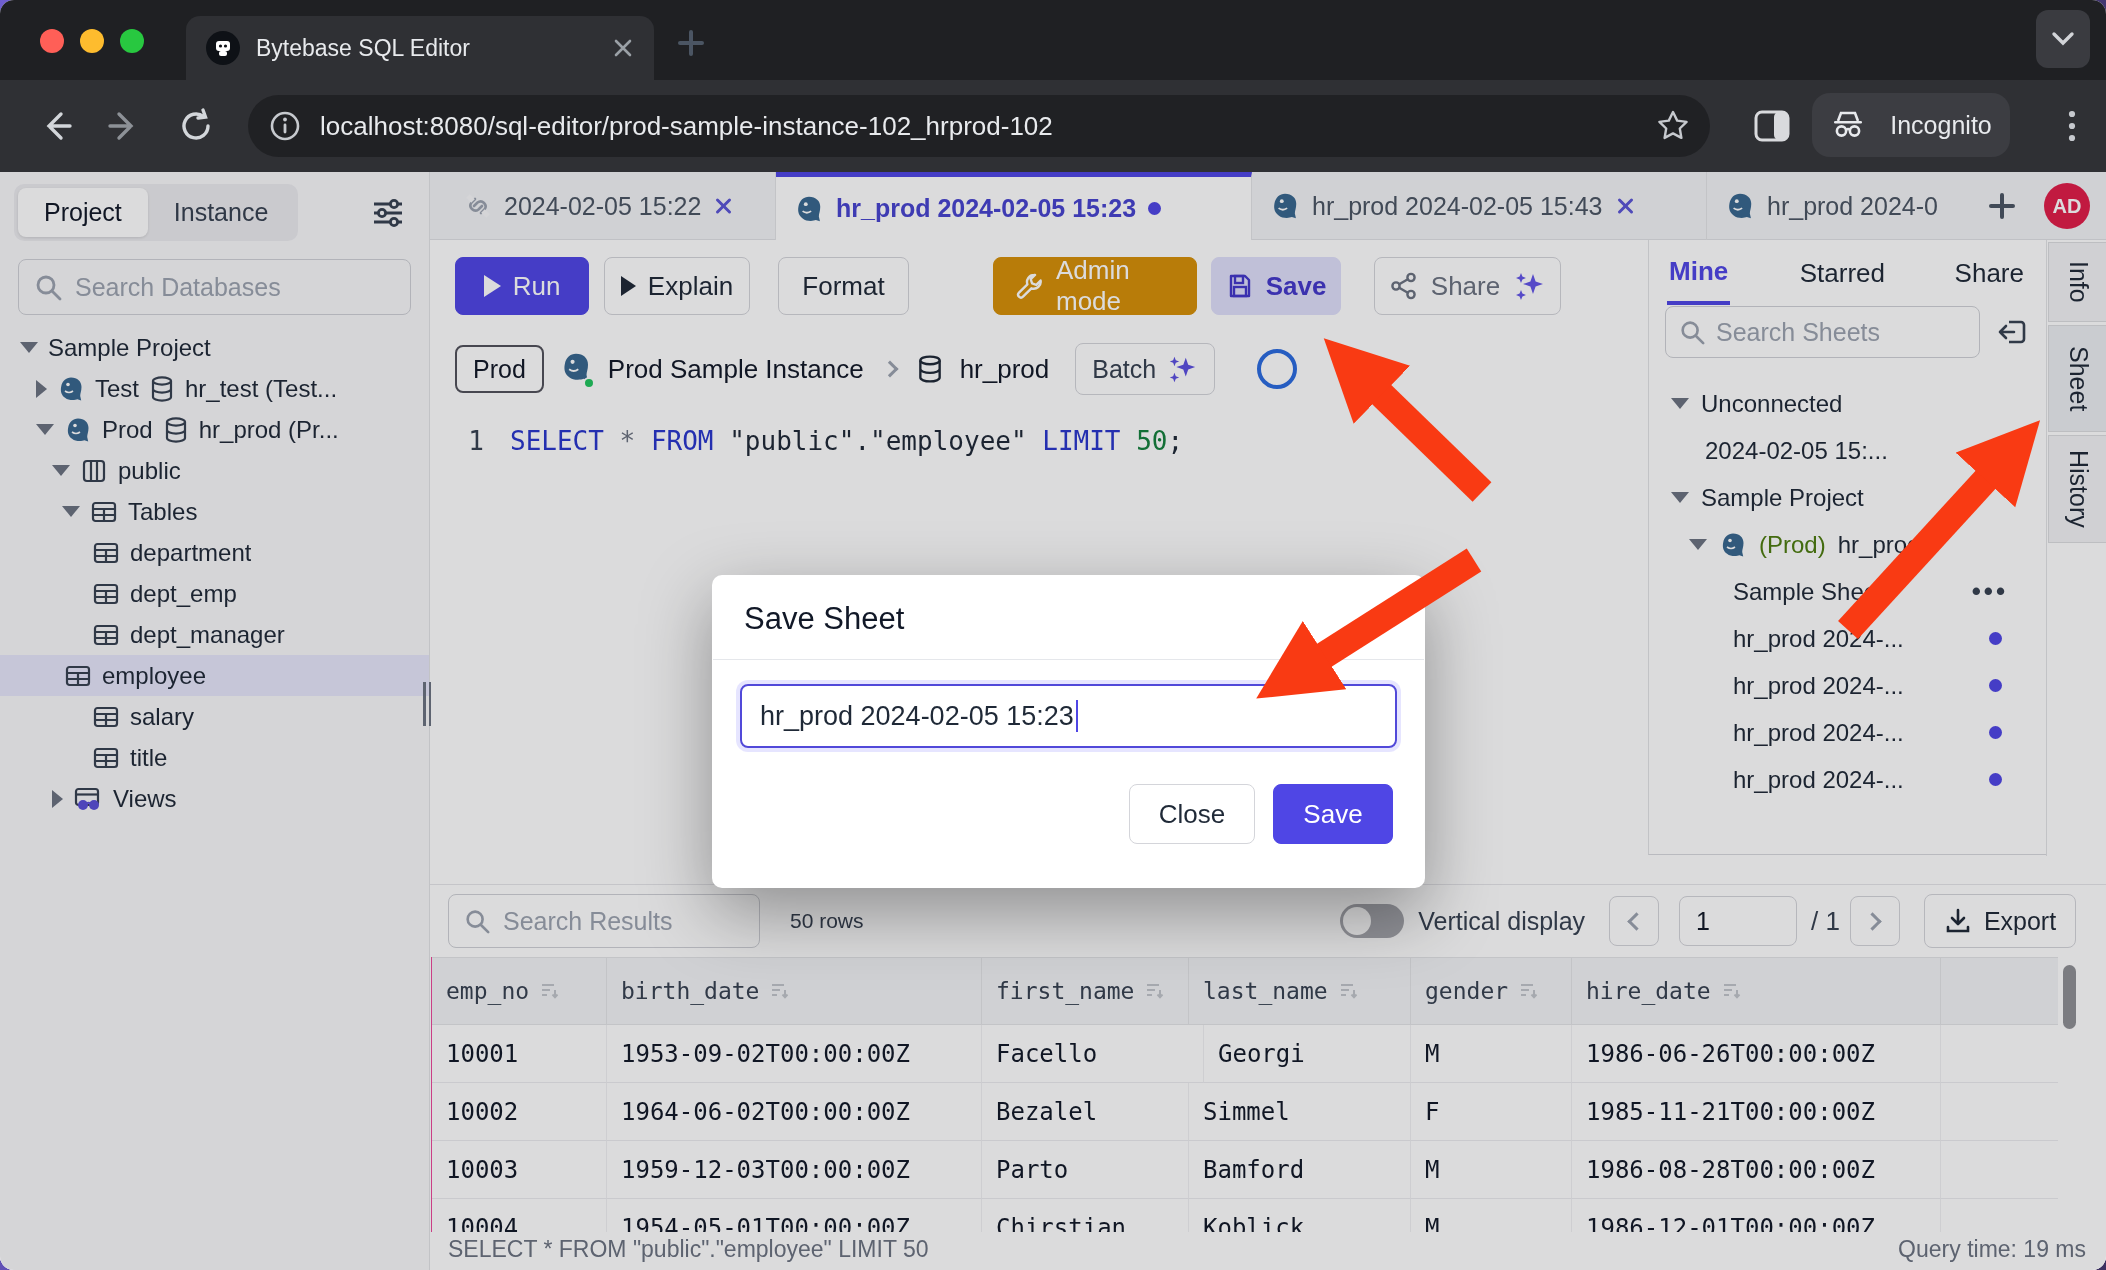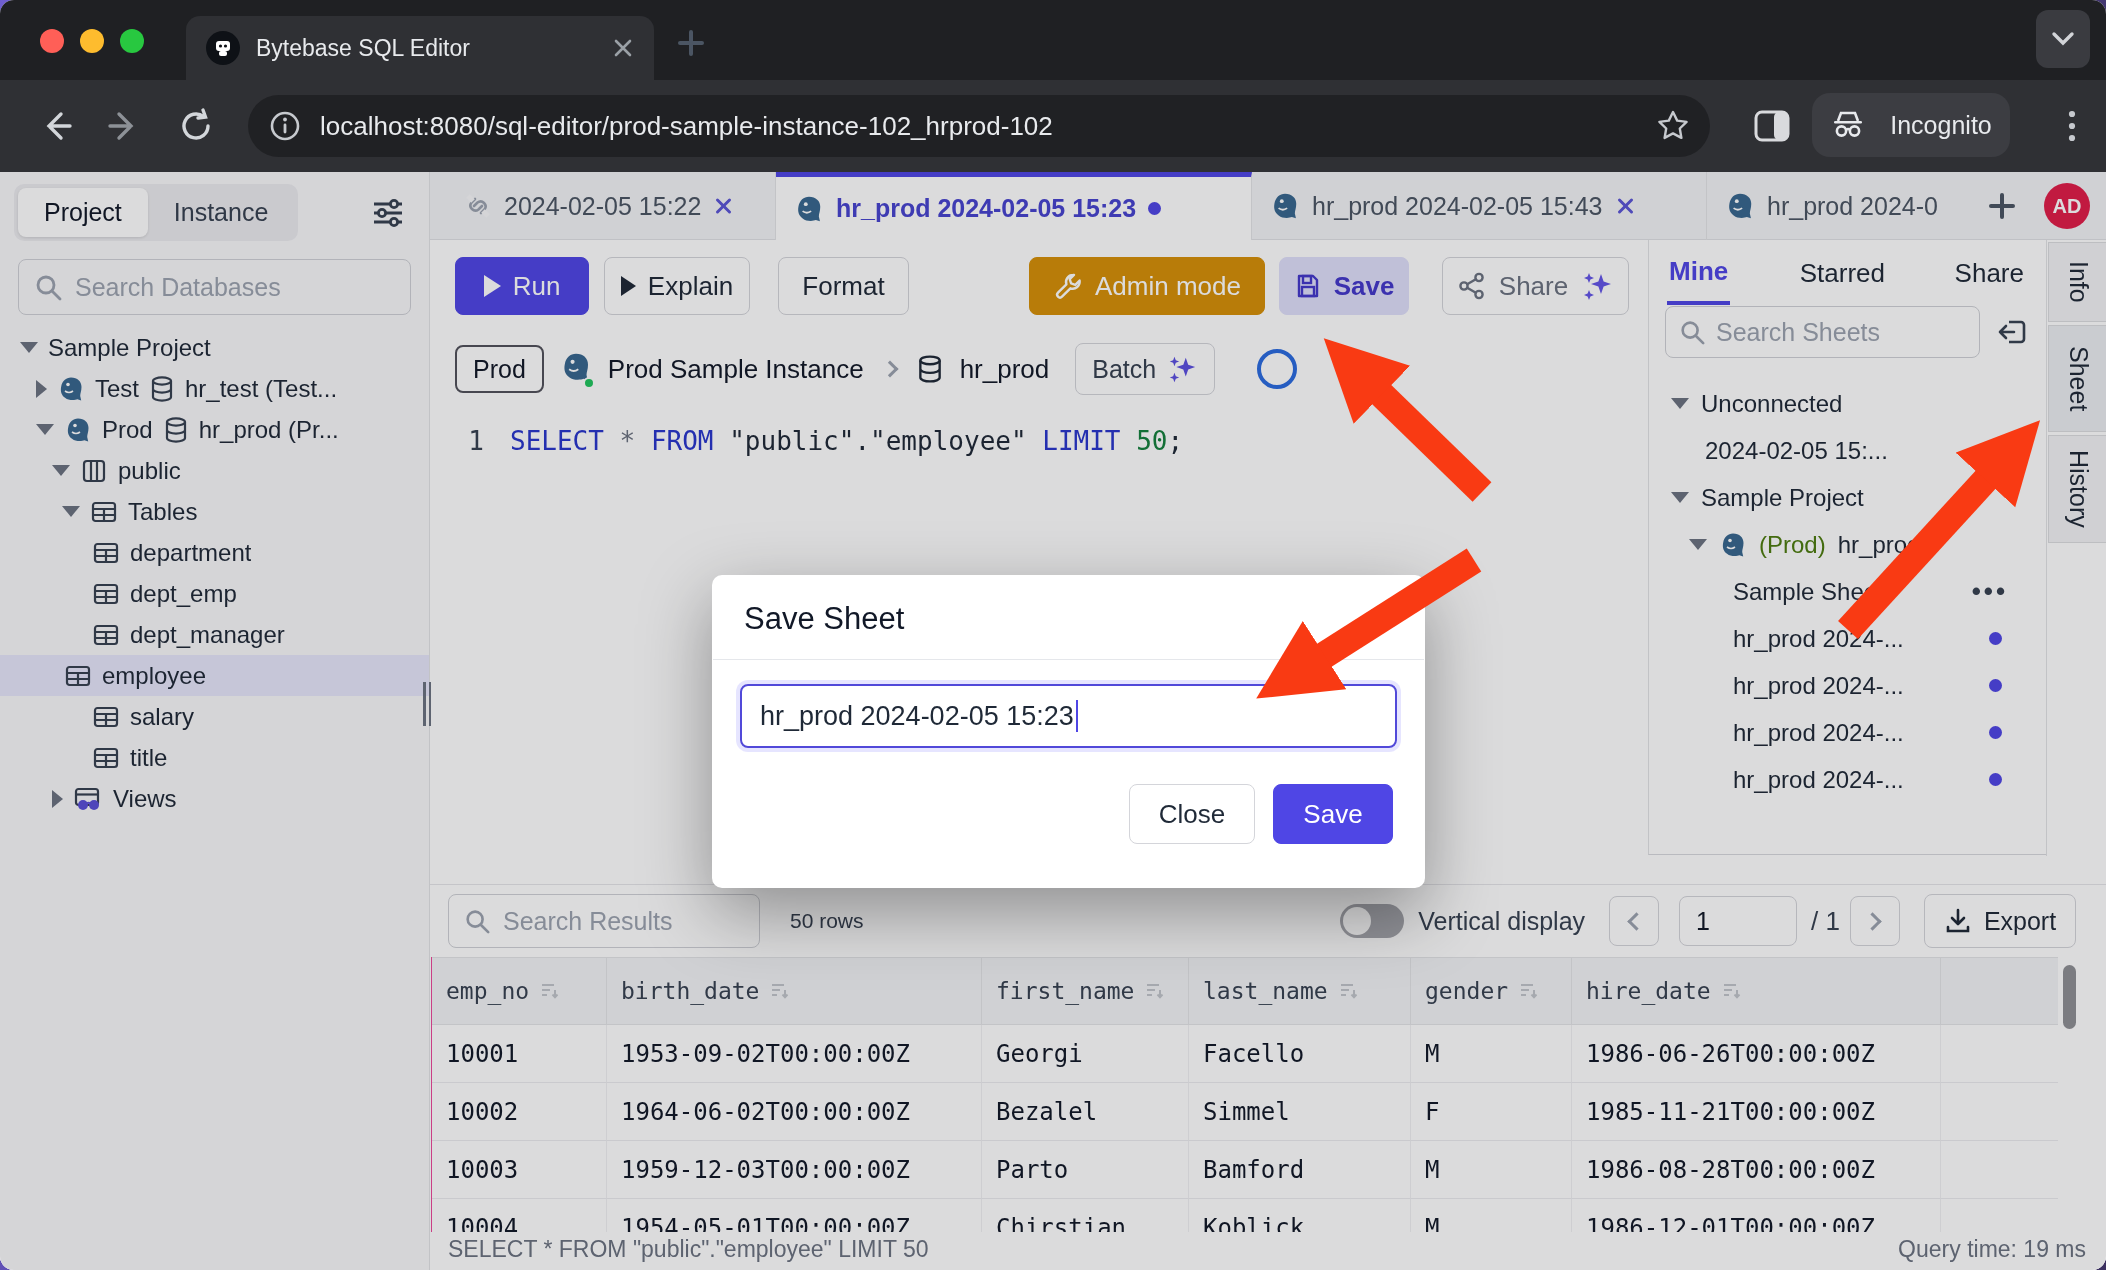--- a/index.html
+++ b/index.html
@@ -65,21 +65,21 @@
   .plus::before{ left:11px; top:0; width:4px; height:26px; } .plus::after{ top:11px; left:0; height:4px; width:26px; }
   .avatar { position:absolute; right:16px; top:11px; width:46px; height:46px; border-radius:50%; background:#e11d48;
             color:#fff; font-size:20px; font-weight:bold; display:flex; align-items:center; justify-content:center; }
 
   
   .toolbar { position:absolute; left:430px; width:1218px; top:68px; height:92px; background:#fff; display:flex; align-items:center; padding-left:25px; }
   .btn { height:58px; border-radius:8px; display:flex; align-items:center; justify-content:center; gap:12px; font-size:26px; border:1px solid #d4d5da; background:#fff; color:#1f2937; padding:0 20px; }
   .btn-run { background:#4f46e5; border-color:#4f46e5; color:#fff; width:134px; margin-right:15px; }
   .btn-explain { width:146px; margin-right:28px; }
   .btn-format { width:131px; }
-  .btn-admin { background:#d69008; border-color:#d69008; color:#fff; width:236px; margin-left:120px; margin-right:14px; }
+  .btn-admin { background:#d69008; border-color:#d69008; color:#fff; width:204px; margin-left:84px; margin-right:14px; }
   .btn-save { background:#e0e0fb; border-color:#e0e0fb; color:#4338ca; font-weight:bold; width:130px; margin-right:33px; }
   .btn-share { color:#6b7280; width:187px; }
   .playw { width:0; height:0; border-top:11px solid transparent; border-bottom:11px solid transparent; border-left:17px solid #fff; }
   .playd { width:0; height:0; border-top:10px solid transparent; border-bottom:10px solid transparent; border-left:15px solid #1f2937; }
 
   
   .breadcrumb { position:absolute; left:430px; width:1218px; top:160px; height:74px; background:#fff; display:flex; align-items:center; padding-left:25px; gap:16px; }
   .chip-env { border:2px solid #52525b; border-radius:8px; height:48px; padding:0 16px; display:flex; align-items:center; font-size:25px; color:#111827; }
   .bc-text { font-size:26px; color:#111827; }
   .bc-sep { width:12px; height:12px; border-top:3px solid #9ca3af; border-right:3px solid #9ca3af; transform:rotate(45deg); margin:0 4px; }
@@ -632,22 +632,22 @@
               <svg class="icon sort-ico" width="22" height="22" viewBox="0 0 22 22">
                 <path d="M3 5 h12 M3 10 h8 M3 15 h5" stroke="#9aa0a8" stroke-width="2.2"></path>
                 <path d="M16 10 v7 M13.5 14.5 l2.5 2.8 2.5-2.8" stroke="#9aa0a8" stroke-width="2" fill="none"></path>
               </svg>
             </div>
           <div class="gcell c6"></div>
         </div>
         <div class="grow-data">
           <div class="gcell c0">10001</div>
             <div class="gcell c1">1953-09-02T00:00:00Z</div>
+            <div class="gcell c3">Facello</div>
             <div class="gcell c2">Georgi</div>
-            <div class="gcell c3">Facello</div>
             <div class="gcell c4">M</div>
             <div class="gcell c5">1986-06-26T00:00:00Z</div>
             <div class="gcell c6"></div>
         </div>
         <div class="grow-data">
           <div class="gcell c0">10002</div>
             <div class="gcell c1">1964-06-02T00:00:00Z</div>
             <div class="gcell c2">Bezalel</div>
             <div class="gcell c3">Simmel</div>
             <div class="gcell c4">F</div>

